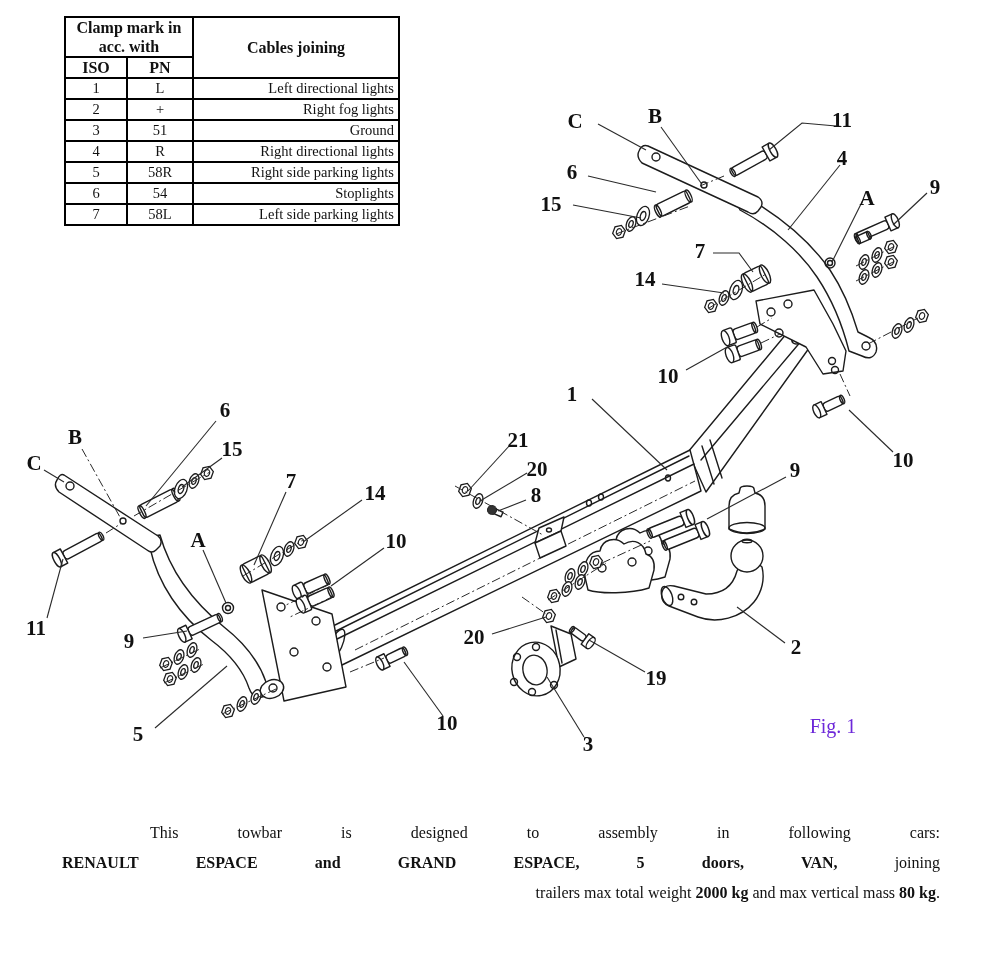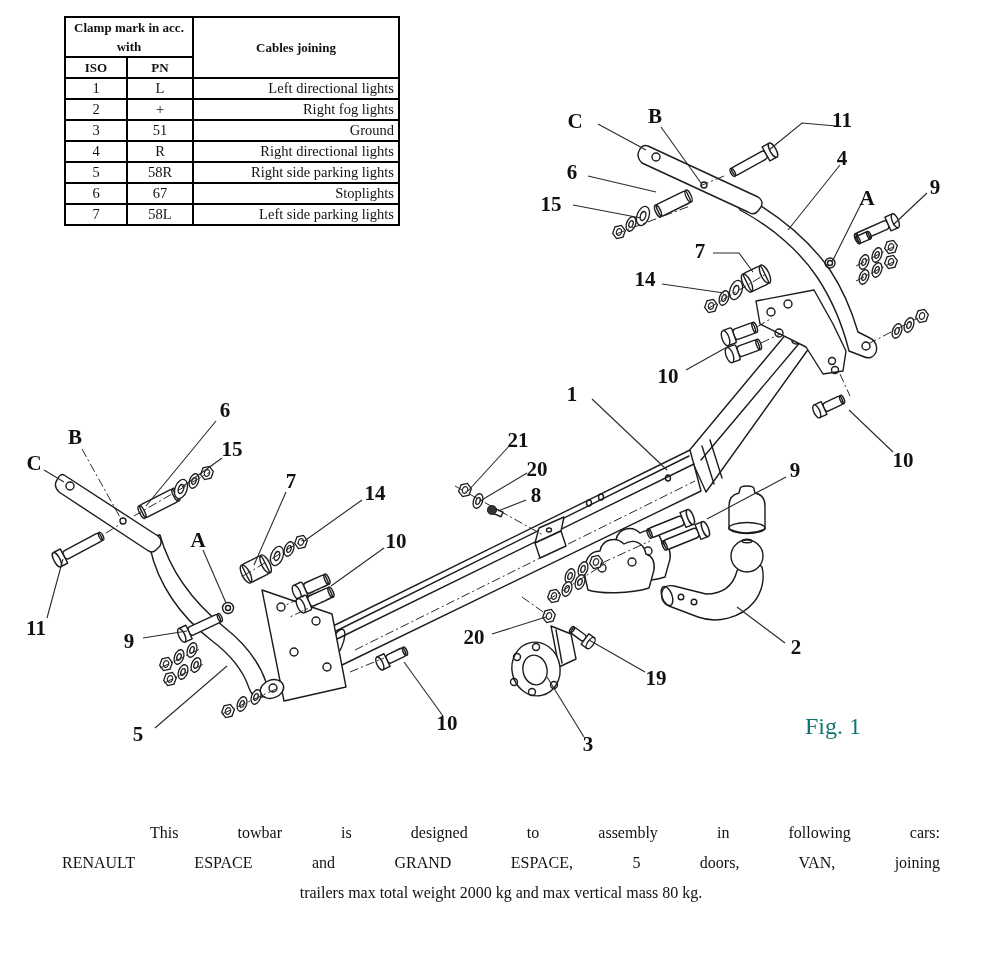--- a/index.html
+++ b/index.html
@@ -2,40 +2,40 @@
 <html><head>
 <meta charset="utf-8">
 <style>
   html,body{margin:0;padding:0;background:#fff}
   .stage{position:relative;width:1000px;height:970px;background:#fff;overflow:hidden;
          font-family:"Liberation Serif",serif;color:#111}
   
   .clamp-table{position:absolute;left:64px;top:16px;border-collapse:collapse;
                font-family:"Liberation Serif",serif}
   .clamp-table th,.clamp-table td{border:2px solid #000;padding:0 4px;line-height:19px}
-  .clamp-table th{font-size:13px;font-weight:bold;text-align:center}
+  .clamp-table th{font-size:16px;font-weight:bold;text-align:center}
   .clamp-table td{font-size:14.5px}
   .clamp-table td.c{text-align:center;width:52px}
   .clamp-table td.p{text-align:center;width:56px}
   .clamp-table td.d{width:192px;text-align:right}
   
   svg.diagram{position:absolute;left:0;top:0}
   .s{stroke:#1c1c1c;stroke-width:1.4;fill:none;stroke-linejoin:round;stroke-linecap:round}
   .sw{stroke:#1c1c1c;stroke-width:1.4;fill:#fff;stroke-linejoin:round;stroke-linecap:round}
   .ld{stroke:#2a2a2a;stroke-width:1.1;fill:none}
   .dd{stroke:#2a2a2a;stroke-width:1;fill:none;stroke-dasharray:9 3 2 3}
   .plabel{position:absolute;transform:translate(-50%,-50%);font-weight:bold;
           font-size:21px;white-space:nowrap;color:#111}
-  .figcap{position:absolute;transform:translate(-50%,-50%);font-size:24px;color:#0f766e}
+  .figcap{position:absolute;transform:translate(-50%,-50%);font-size:20px;color:#6d28d9}
   
   .para{position:absolute;left:62px;top:818px;width:878px;font-size:16px;line-height:30px}
   .jl{text-align:justify;text-align-last:justify}
   .first{text-indent:88px}
-  .last{text-align:center}
-  .bseg{font-weight:normal}
+  .last{text-align:right}
+  .bseg{font-weight:bold}
 </style>
 </head>
 <body>
 
 <div class="stage">
 
   <table class="clamp-table">
     <tbody>
         <tr>
       <th colspan="2" style="width:112px">Clamp mark in acc. with</th>
@@ -65,21 +65,21 @@
           <td class="p">R</td>
           <td class="d">Right directional lights</td>
         </tr>
     <tr>
           <td class="c">5</td>
           <td class="p">58R</td>
           <td class="d">Right side parking lights</td>
         </tr>
     <tr>
           <td class="c">6</td>
-          <td class="p">67</td>
+          <td class="p">54</td>
           <td class="d">Stoplights</td>
         </tr>
     <tr>
           <td class="c">7</td>
           <td class="p">58L</td>
           <td class="d">Left side parking lights</td>
         </tr>
   </tbody>
     </table>
 

